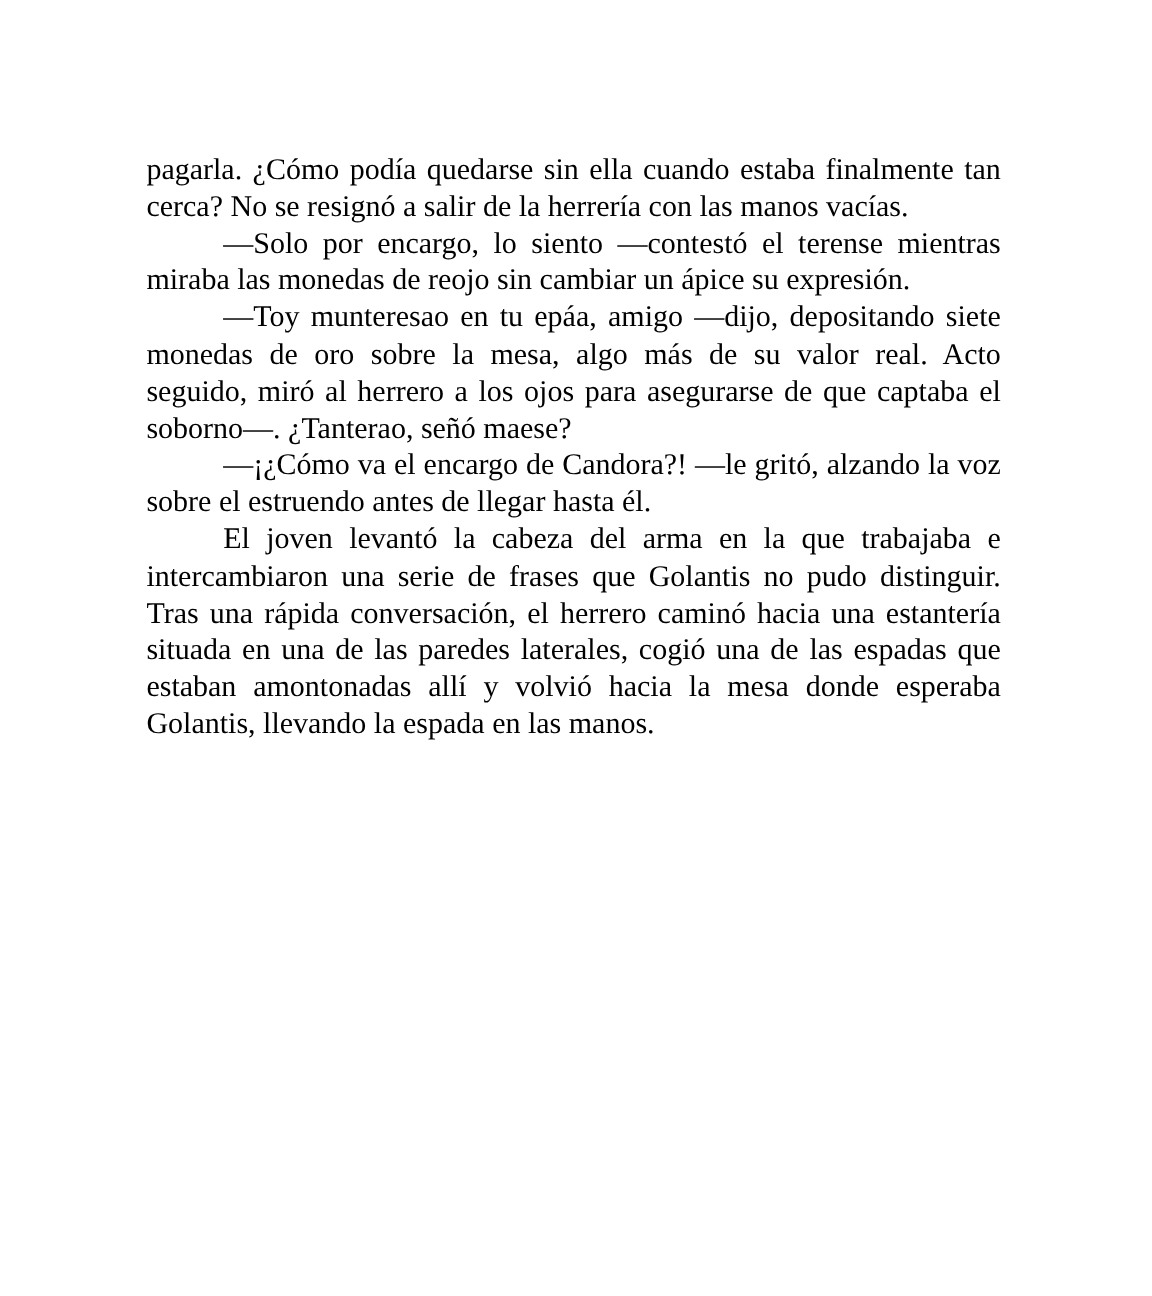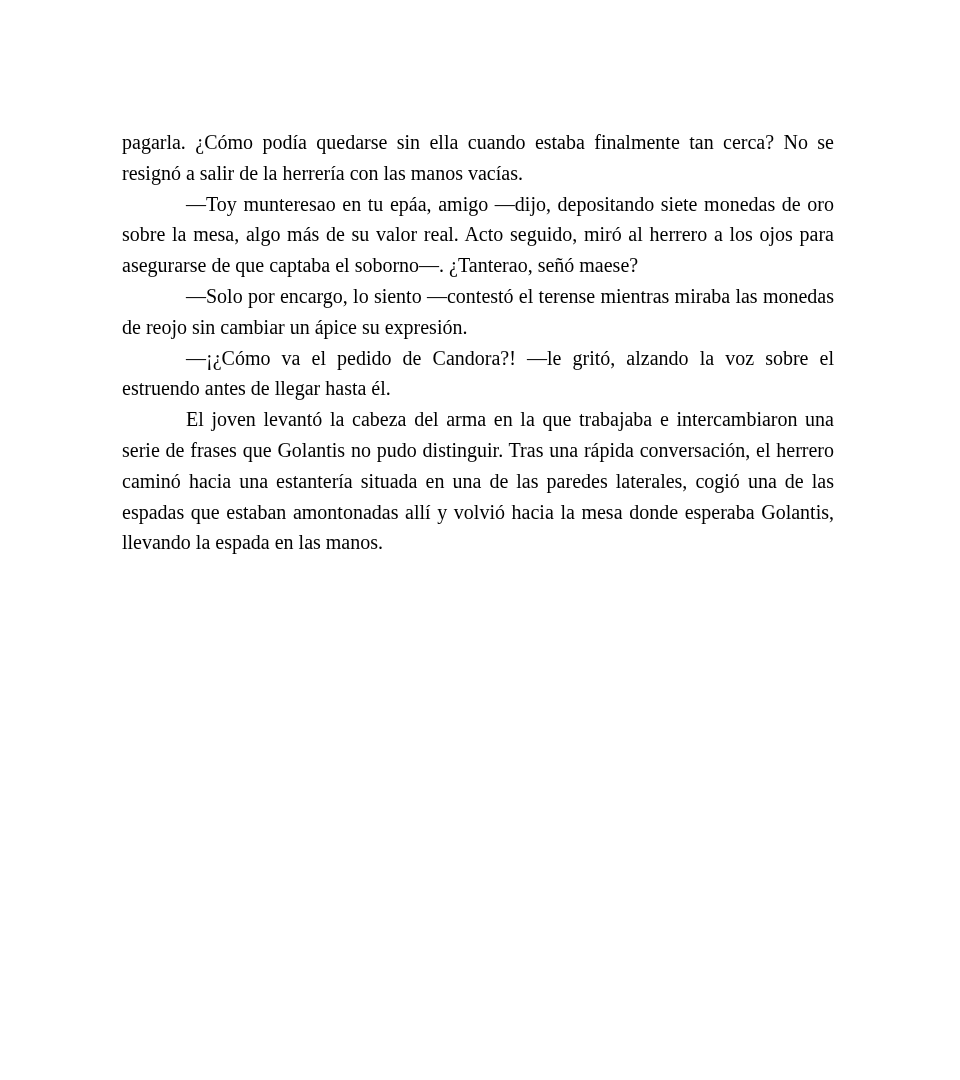--- a/index.html
+++ b/index.html
@@ -13,37 +13,37 @@
     height: 1080px;
     background: #ffffff;
     overflow: hidden;
   }
   .text-block {
     position: absolute;
     left: 122px;
     top: 127px;
     width: 712px;
     font-family: "Liberation Serif", "DejaVu Serif", serif;
-    font-size: 20px;
+    font-size: 25px;
     line-height: 30.8px;
     color: #000000;
     text-align: justify;
   }
   .text-block p {
     margin: 0;
     padding: 0;
   }
   .text-block p.indent {
     text-indent: 64px;
   }
 </style>
 </head>
 <body>
 
 <div class="page">
   <div class="text-block">
     <p>pagarla. ¿Cómo podía quedarse sin ella cuando estaba finalmente tan cerca? No se resignó a salir de la herrería con las manos vacías.</p>
+    <p class="indent">—Solo por encargo, lo siento —contestó el terense mientras miraba las monedas de reojo sin cambiar un ápice su expresión.</p>
     <p class="indent">—Toy munteresao en tu epáa, amigo —dijo, depositando siete monedas de oro sobre la mesa, algo más de su valor real. Acto seguido, miró al herrero a los ojos para asegurarse de que captaba el soborno—. ¿Tanterao, señó maese?</p>
-    <p class="indent">—Solo por encargo, lo siento —contestó el terense mientras miraba las monedas de reojo sin cambiar un ápice su expresión.</p>
-    <p class="indent">—¡¿Cómo va el pedido de Candora?! —le gritó, alzando la voz sobre el estruendo antes de llegar hasta él.</p>
+    <p class="indent">—¡¿Cómo va el encargo de Candora?! —le gritó, alzando la voz sobre el estruendo antes de llegar hasta él.</p>
     <p class="indent">El joven levantó la cabeza del arma en la que trabajaba e intercambiaron una serie de frases que Golantis no pudo distinguir. Tras una rápida conversación, el herrero caminó hacia una estantería situada en una de las paredes laterales, cogió una de las espadas que estaban amontonadas allí y volvió hacia la mesa donde esperaba Golantis, llevando la espada en las manos.</p>
   </div>
 </div>
 
 </body></html>

